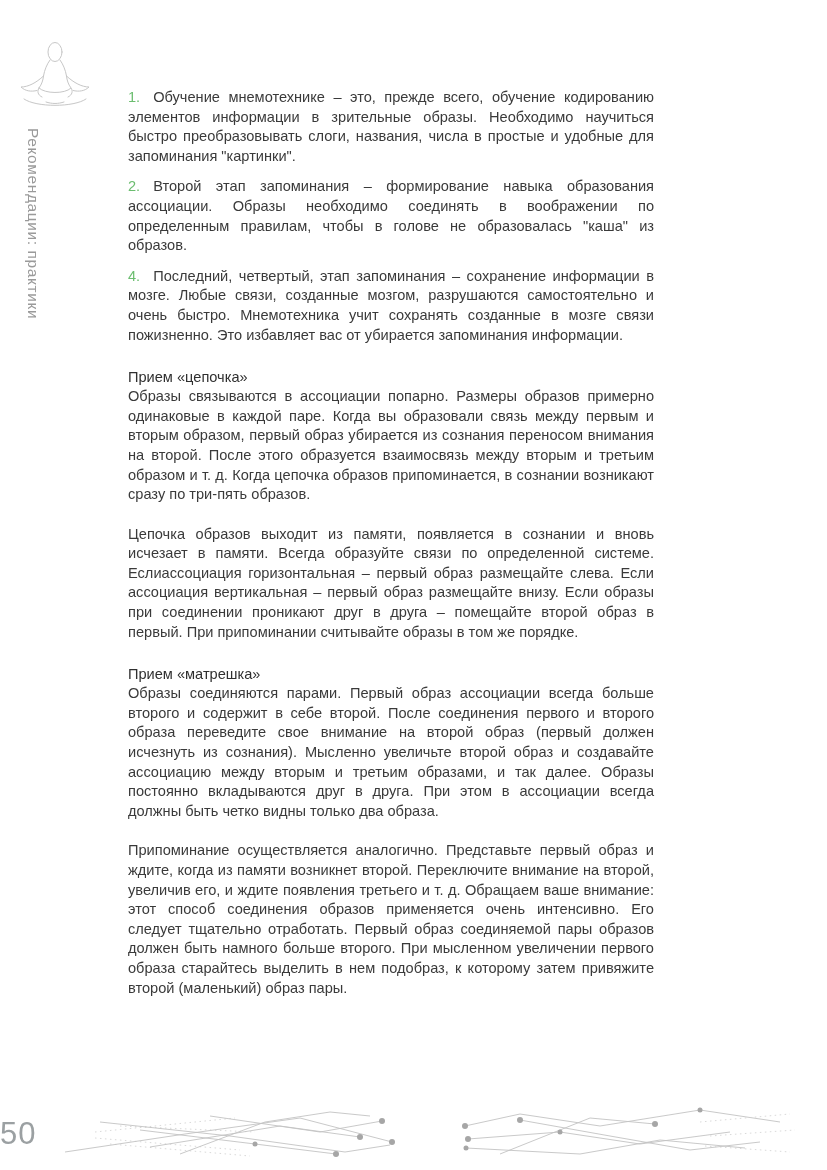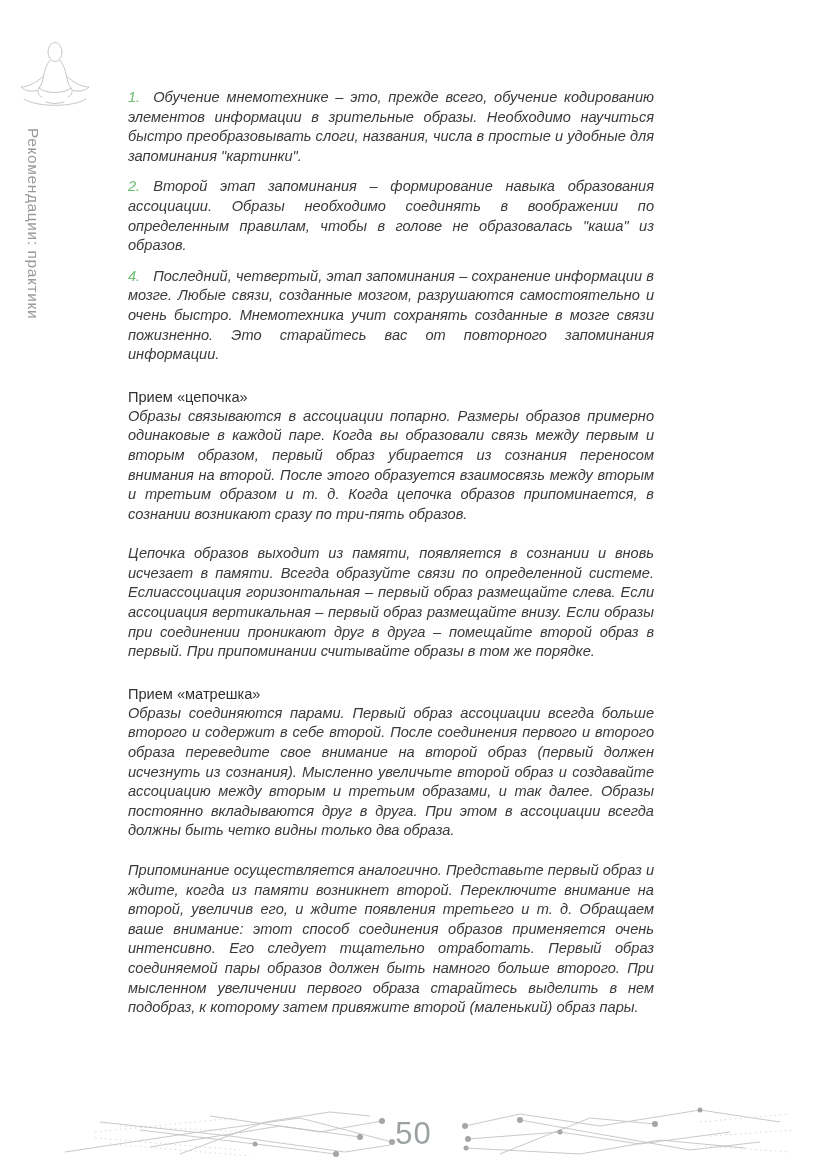--- a/index.html
+++ b/index.html
@@ -25,21 +25,20 @@
   
   .content{
     position:absolute;left:128px;top:88px;width:526px;
     color:#3a3a3a;
   }
   .para{
     font-size:14.6px;
     line-height:19.6px;
     text-align:justify;
     margin:0 0 12px 0;
-    font-style:italic;
   }
   .para.numbered{margin-bottom:11px;}
   .num{
     color:#6bbd6f;
     margin-right:13px;
   }
   .examples-heading{
     color:#49b14e;
     font-size:17.5px;
     font-weight:normal;
@@ -51,21 +50,20 @@
     color:#2f2f2f;
     margin:24px 0 2px 0;
   }
   .section-para{margin:0 0 20px 0;}
   
   .footer-decoration{
     position:absolute;left:0;top:1092px;width:827px;height:78px;
   }
   .page-number{
     position:absolute;left:0;right:0;top:1116px;
-    text-align:center;
     font-size:31px;
     color:#9ba0a2;
     letter-spacing:1px;
   }
   svg .ln{fill:none;stroke:#c3c3c3;stroke-width:0.9;}
   svg .ln-faint{fill:none;stroke:#cfcfcf;stroke-width:0.8;stroke-dasharray:1.5,3.5;}
   svg .dot{fill:#a6a6a6;}
   svg .figure{fill:none;stroke:#c7c7c7;stroke-width:1;stroke-linecap:round;stroke-linejoin:round;}
 </style>
 </head>
@@ -86,21 +84,21 @@
   </svg>
   <div class="vertical-label">Рекомендации: практики</div>
 
   <main class="content">
 
     <p class="para numbered"><span class="num">1.</span><span>Обучение мнемотехнике – это, прежде всего, обучение кодированию элементов информации в зрительные образы. Необходимо научиться быстро преобразовывать слоги, названия, числа в простые и удобные для запоминания "картинки".</span></p>
 
     <p class="para numbered"><span class="num">2.</span><span>Второй этап запоминания – формирование навыка образования ассоциации. Образы необходимо соединять в воображении по определенным правилам, чтобы в голове не образовалась "каша" из образов.</span></p>
 
 
-    <p class="para numbered"><span class="num">4.</span><span>Последний, четвертый, этап запоминания – сохранение информации в мозге. Любые связи, созданные мозгом, разрушаются самостоятельно и очень быстро. Мнемотехника учит сохранять созданные в мозге связи пожизненно. Это старайтесь вас от повторного запоминания информации.</span></p>
+    <p class="para numbered"><span class="num">4.</span><span>Последний, четвертый, этап запоминания – сохранение информации в мозге. Любые связи, созданные мозгом, разрушаются самостоятельно и очень быстро. Мнемотехника учит сохранять созданные в мозге связи пожизненно. Это избавляет вас от убирается запоминания информации.</span></p>
 
 
     <section>
       <h3 class="subhead">Прием «цепочка»</h3>
       <p class="para section-para">Образы связываются в ассоциации попарно. Размеры образов примерно одинаковые в каждой паре. Когда вы образовали связь между первым и вторым образом, первый образ убирается из сознания переносом внимания на второй. После этого образуется взаимосвязь между вторым и третьим образом и т. д. Когда цепочка образов припоминается, в сознании возникают сразу по три-пять образов.</p>
       <p class="para section-para">Цепочка образов выходит из памяти, появляется в сознании и вновь исчезает в памяти. Всегда образуйте связи по определенной системе. Еслиассоциация горизонтальная – первый образ размещайте слева. Если ассоциация вертикальная – первый образ размещайте внизу. Если образы при соединении проникают друг в друга – помещайте второй образ в первый. При припоминании считывайте образы в том же порядке.</p>
     </section>
 
     <section>
       <h3 class="subhead">Прием «матрешка»</h3>

